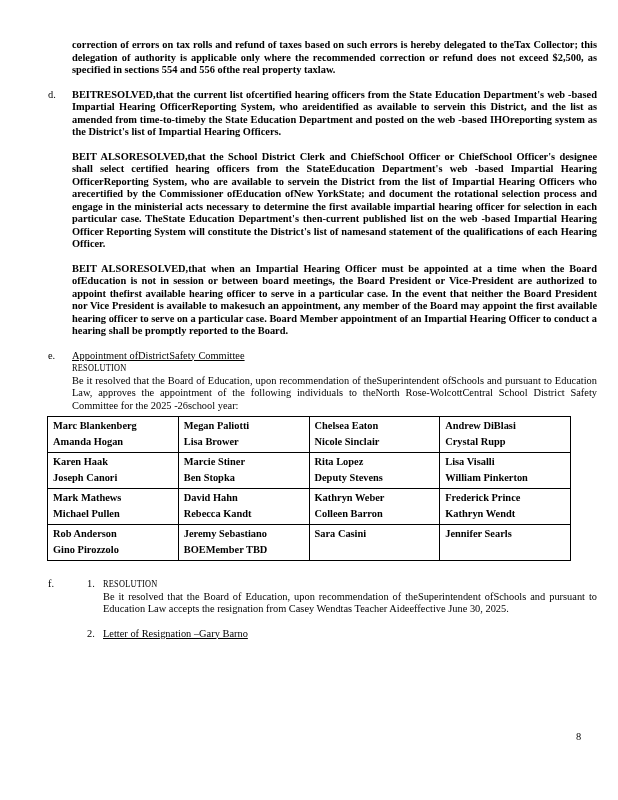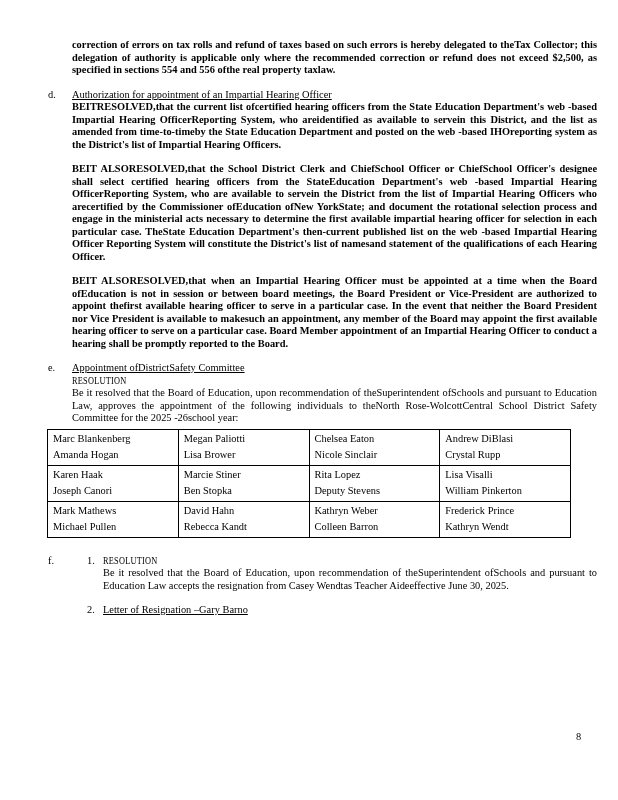--- a/index.html
+++ b/index.html
@@ -52,20 +52,21 @@
     border: 1px solid #000000;
     padding: 1px 5px 2px 5px;
     vertical-align: top;
     height: 31px;
     overflow: hidden;
   }
   .committee-table td div {
     line-height: 16px;
     white-space: nowrap;
     text-align: left;
+    font-weight: bold;
   }
   .sub-item {
     position: relative;
     margin-left: 31px;
     margin-bottom: 0;
   }
   .sub-item .num {
     position: absolute;
     left: -16px;
     top: 0;
@@ -79,21 +80,20 @@
 </style>
 </head>
 <body>
 
 <div class="page">
 
   <p class="block para">correction of errors on tax rolls and refund of taxes based on such errors is hereby delegated to theTax Collector; this delegation of authority is applicable only where the recommended correction or refund does not exceed $2,500, as specified in sections 554 and 556 ofthe real property taxlaw.</p>
 
   <div class="block lettered">
     <span class="marker">d.</span>
-    <p class="heading">Authorization for appointment of an Impartial Hearing Officer</p>
     <p class="para">BEITRESOLVED,that the current list ofcertified hearing officers from the State Education Department's web -based Impartial Hearing OfficerReporting System, who areidentified as available to servein this District, and the list as amended from time-to-timeby the State Education Department and posted on the web -based IHOreporting system as the District's list of Impartial Hearing Officers.</p>
     <p class="para">BEIT ALSORESOLVED,that the School District Clerk and ChiefSchool Officer or ChiefSchool Officer's designee shall select certified hearing officers from the StateEducation Department's web -based Impartial Hearing OfficerReporting System, who are available to servein the District from the list of Impartial Hearing Officers who arecertified by the Commissioner ofEducation ofNew YorkState; and document the rotational selection process and engage in the ministerial acts necessary to determine the first available impartial hearing officer for selection in each particular case. TheState Education Department's then-current published list on the web -based Impartial Hearing Officer Reporting System will constitute the District's list of namesand statement of the qualifications of each Hearing Officer.</p>
     <p class="para">BEIT ALSORESOLVED,that when an Impartial Hearing Officer must be appointed at a time when the Board ofEducation is not in session or between board meetings, the Board President or Vice-President are authorized to appoint thefirst available hearing officer to serve in a particular case. In the event that neither the Board President nor Vice President is available to makesuch an appointment, any member of the Board may appoint the first available hearing officer to serve on a particular case. Board Member appointment of an Impartial Hearing Officer to conduct a hearing shall be promptly reported to the Board.</p>
   </div>
 
   <div class="block lettered">
     <span class="marker">e.</span>
     <p class="heading">Appointment ofDistrictSafety Committee</p>
     <p class="res-line"><span class="resolution-label">RESOLUTION</span></p>
     <p>Be it resolved that the Board of Education, upon recommendation of theSuperintendent ofSchools and pursuant to Education Law, approves the appointment of the following individuals to theNorth Rose-WolcottCentral School District Safety Committee for the 2025 -26school year:</p>
@@ -147,20 +147,38 @@
           </td>
           <td>
             <div>Kathryn Weber</div>
             <div>Colleen Barron</div>
           </td>
           <td>
             <div>Frederick Prince</div>
             <div>Kathryn Wendt</div>
           </td>
         </tr>
+        <tr>
+          <td>
+            <div>Rob Anderson</div>
+            <div>Gino Pirozzolo</div>
+          </td>
+          <td>
+            <div>Jeremy Sebastiano</div>
+            <div>BOEMember TBD</div>
+          </td>
+          <td>
+            <div>Sara Casini</div>
+            <div></div>
+          </td>
+          <td>
+            <div>Jennifer Searls</div>
+            <div></div>
+          </td>
+        </tr>
       </tbody>
     </table>
   </div>
 
   <div class="block lettered">
     <span class="marker">f.</span>
 
     <div class="sub-item">
       <span class="num">1.</span>
       <p class="res-line"><span class="resolution-label">RESOLUTION</span></p>

